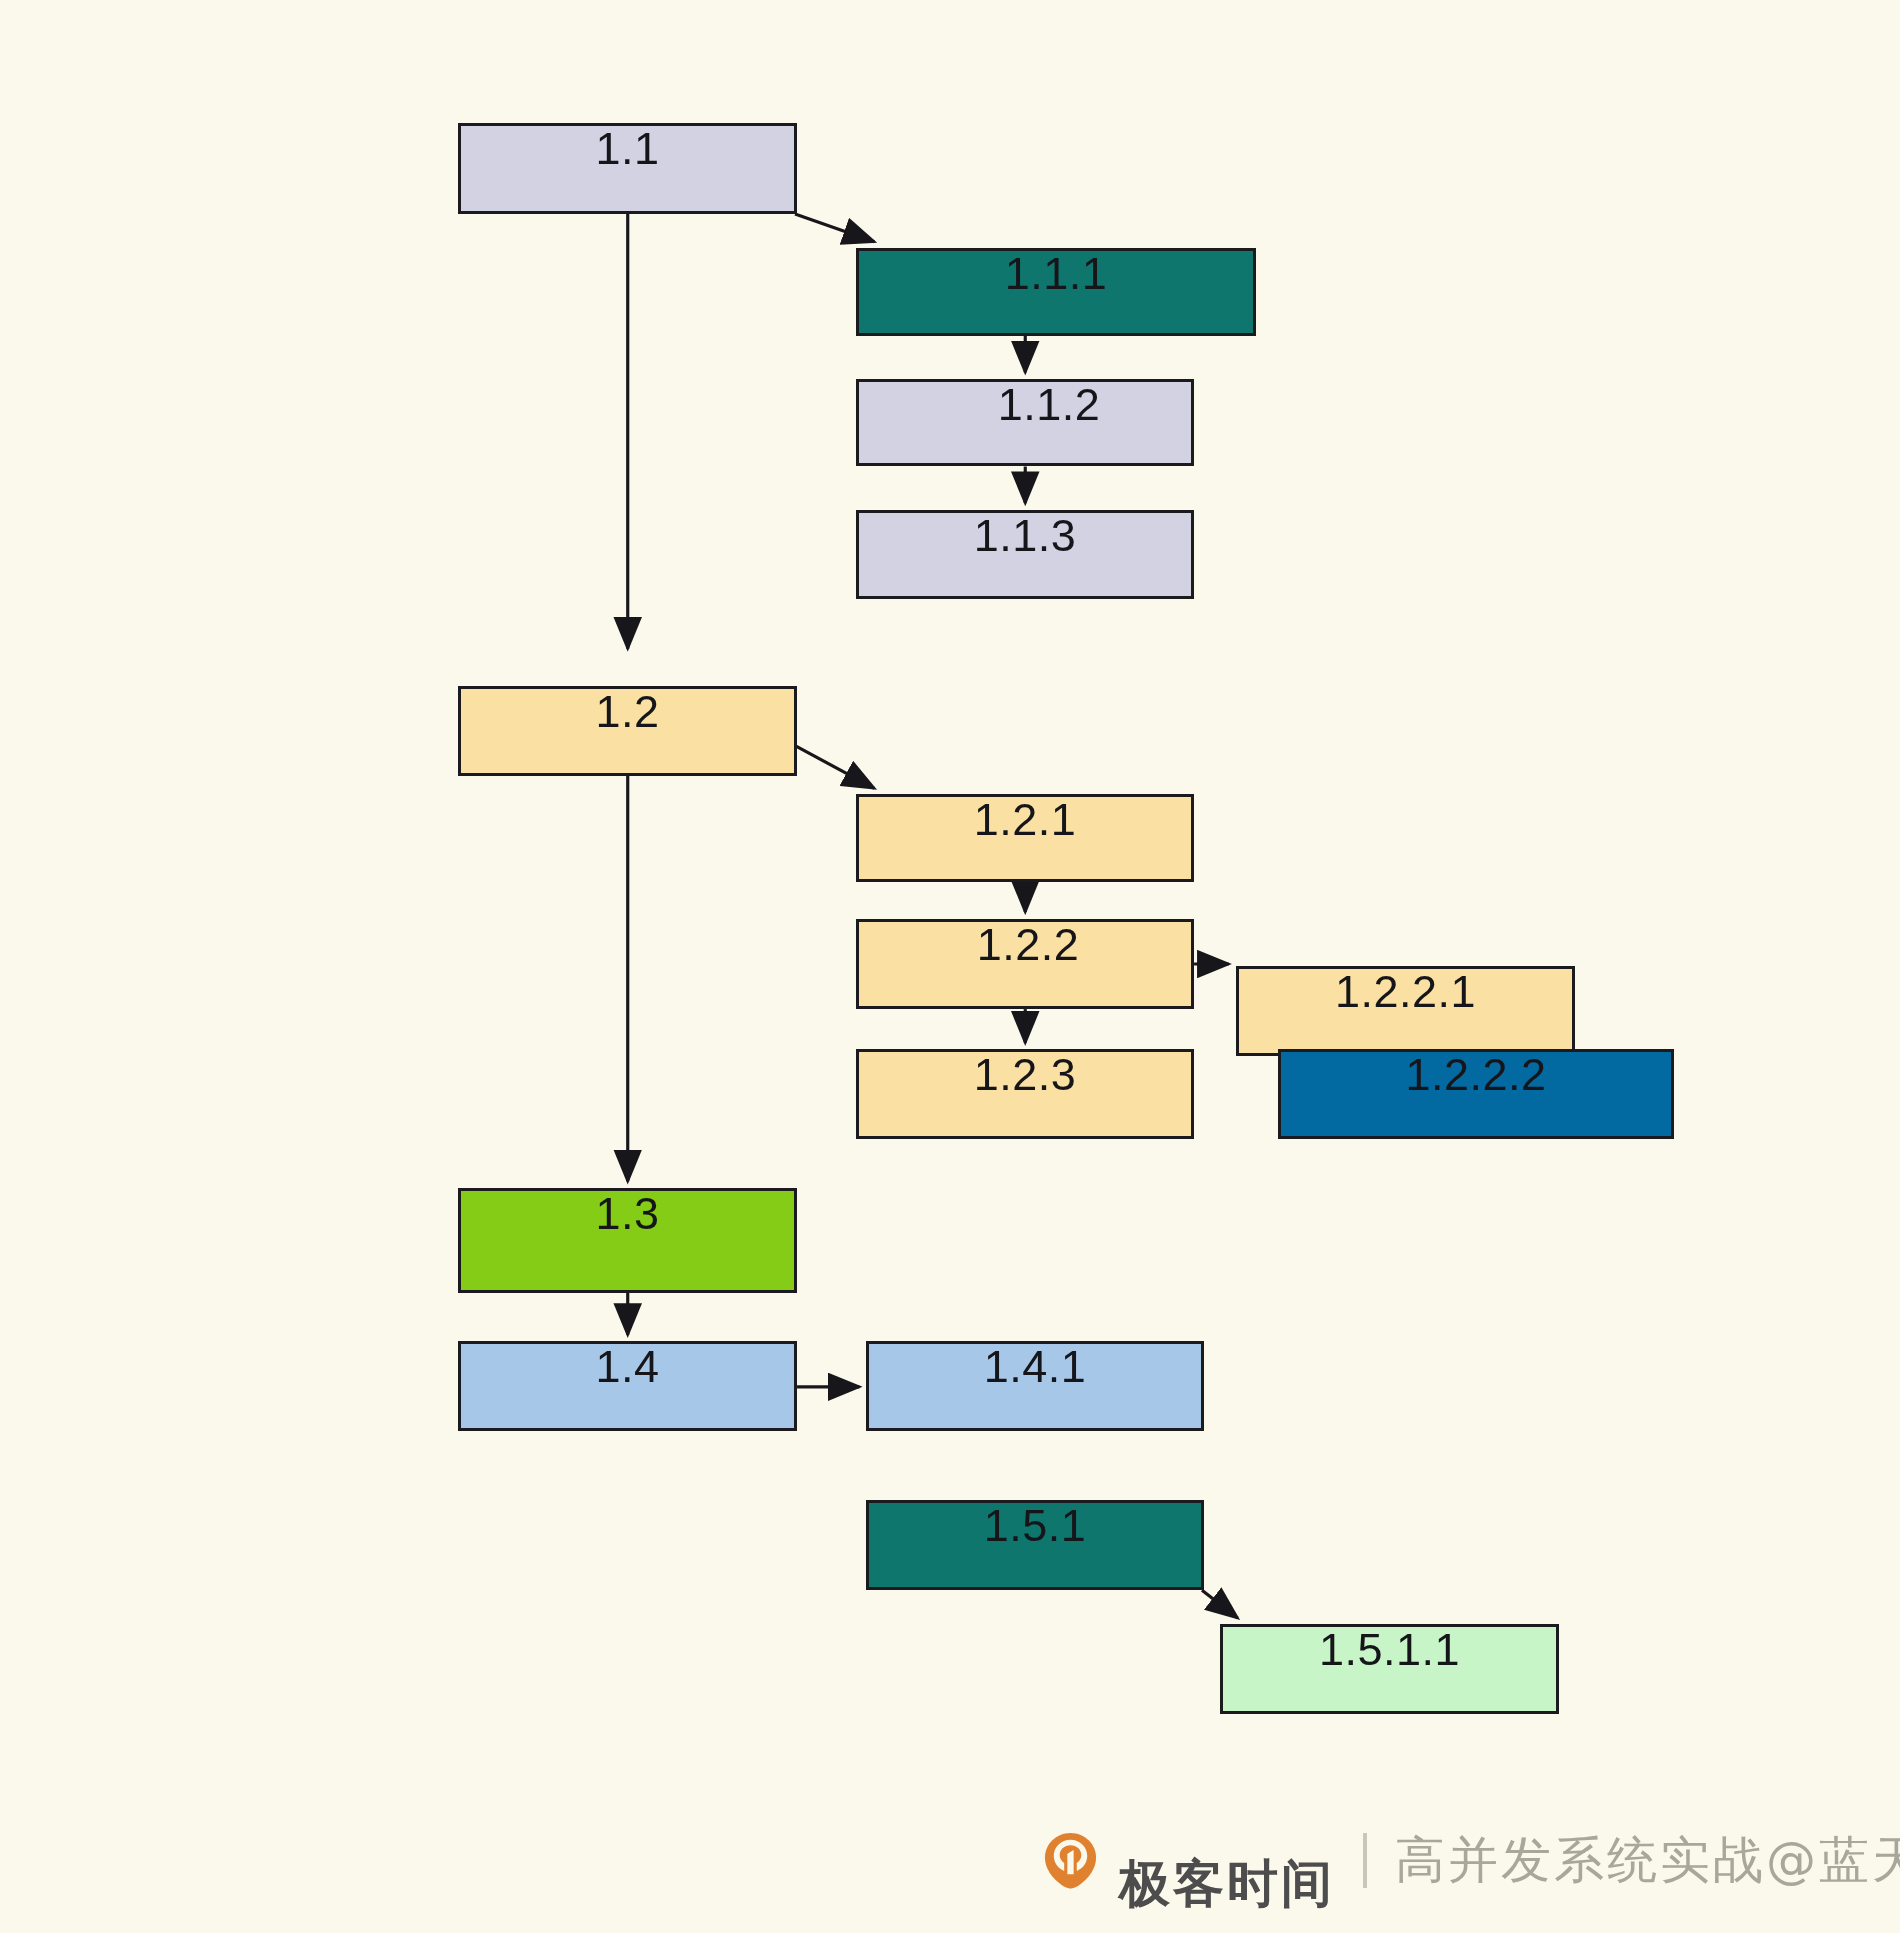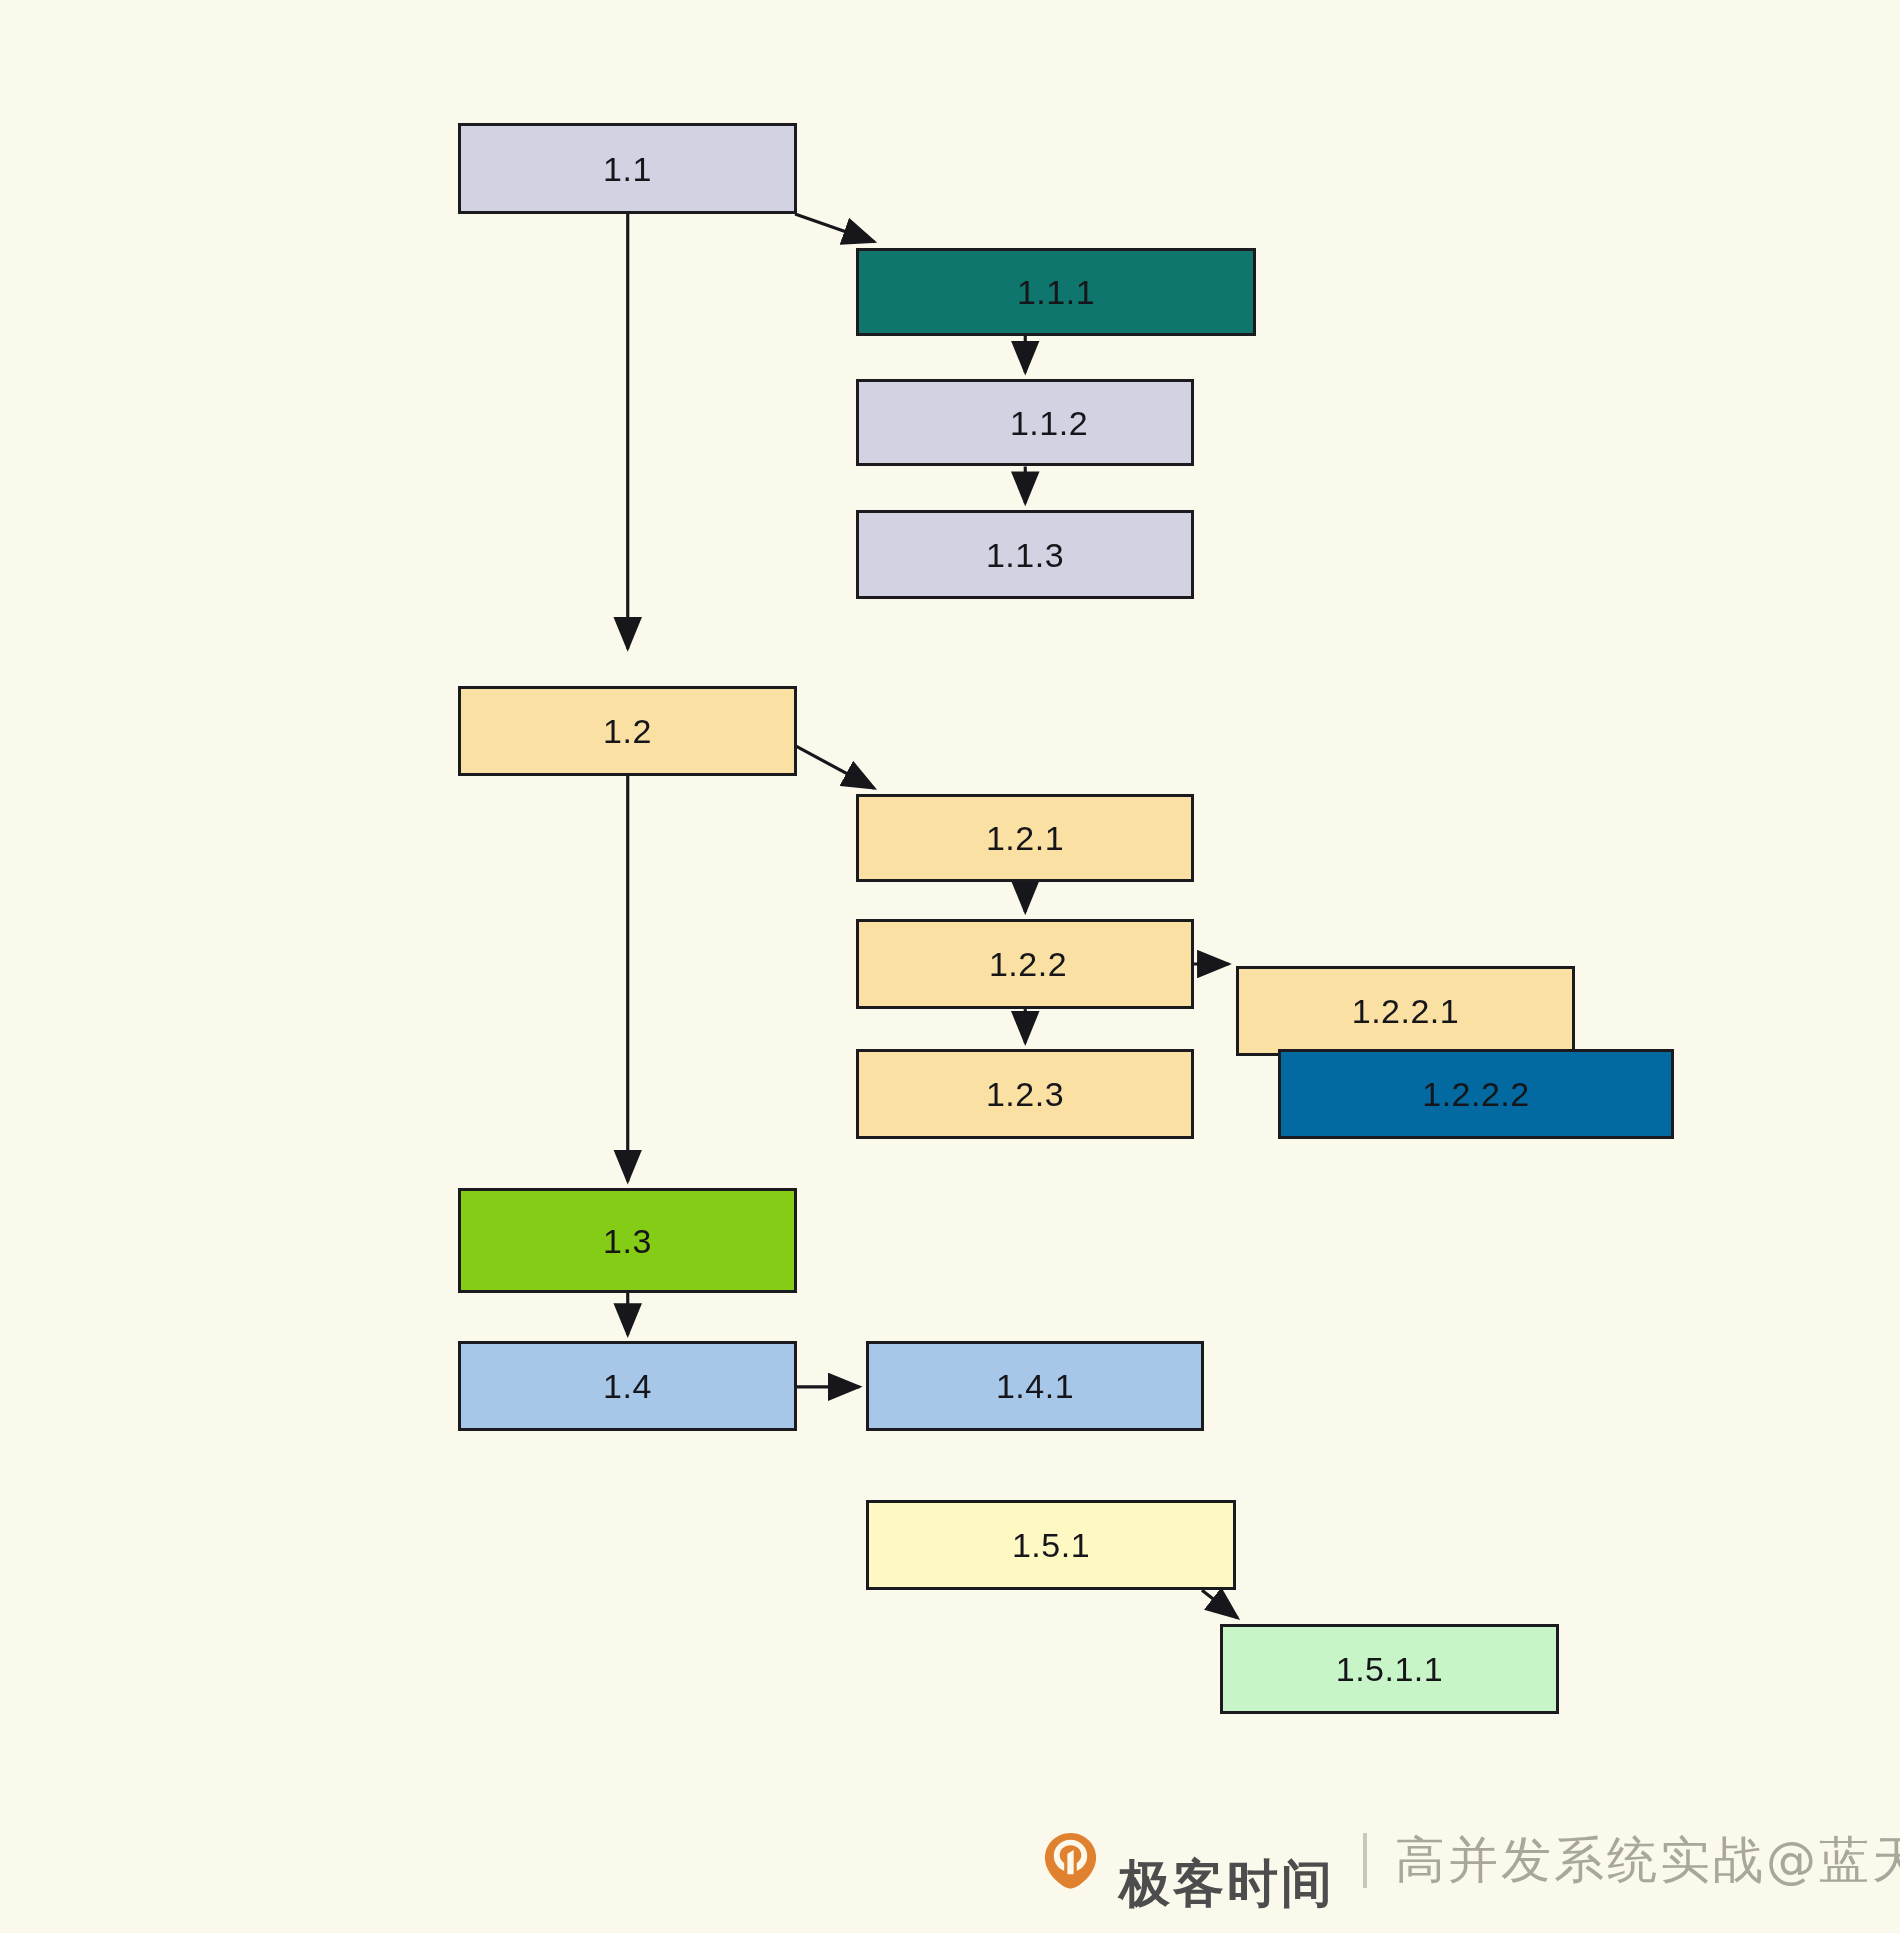--- a/index.html
+++ b/index.html
@@ -22,24 +22,24 @@
     top: 0;
     width: 1901px;
     height: 1934px;
     pointer-events: none;
   }
   .node {
     position: absolute;
     box-sizing: border-box;
     border: 3px solid #0ea5e9;
     display: flex;
-    align-items: center;
+    align-items: flex-start;
     justify-content: center;
     color: #15151a;
-    font-size: 34px;
+    font-size: 45px;
     line-height: 1;
     letter-spacing: 0.5px;
     user-select: none;
   }
   .node .node-label {
     pointer-events: none;
   }
   .watermark {
     position: absolute;
     display: flex;
@@ -135,21 +135,21 @@
       </div>
       <div class="node" style="left: 458px; top: 1188px; width: 339px; height: 105px; background: #84cc16; border-color: rgb(27, 27, 31);">
         <span class="node-label">1.3</span>
       </div>
       <div class="node" style="left: 458px; top: 1341px; width: 339px; height: 90px; background: rgb(167, 199, 233); border-color: rgb(27, 27, 31);">
         <span class="node-label">1.4</span>
       </div>
       <div class="node" style="left: 866px; top: 1341px; width: 338px; height: 90px; background: rgb(167, 199, 233); border-color: rgb(27, 27, 31);">
         <span class="node-label">1.4.1</span>
       </div>
-      <div class="node" style="left: 866px; top: 1500px; width: 370px; height: 90px; background: #fef9c3; border-color: rgb(27, 27, 31);">
+      <div class="node" style="left: 866px; top: 1500px; width: 338px; height: 90px; background: #0f766e; border-color: rgb(27, 27, 31);">
         <span class="node-label">1.5.1</span>
       </div>
       <div class="node" style="left: 1220px; top: 1624px; width: 339px; height: 90px; background: rgb(200, 245, 200); border-color: rgb(27, 27, 31);">
         <span class="node-label">1.5.1.1</span>
       </div>
     </div>
 
   <div class="watermark" id="watermark" style="left: 1040px; top: 1802px;">
     <span class="wm-logo">
       <svg width="61" height="61" viewBox="0 0 62 62" xmlns="http://www.w3.org/2000/svg">

